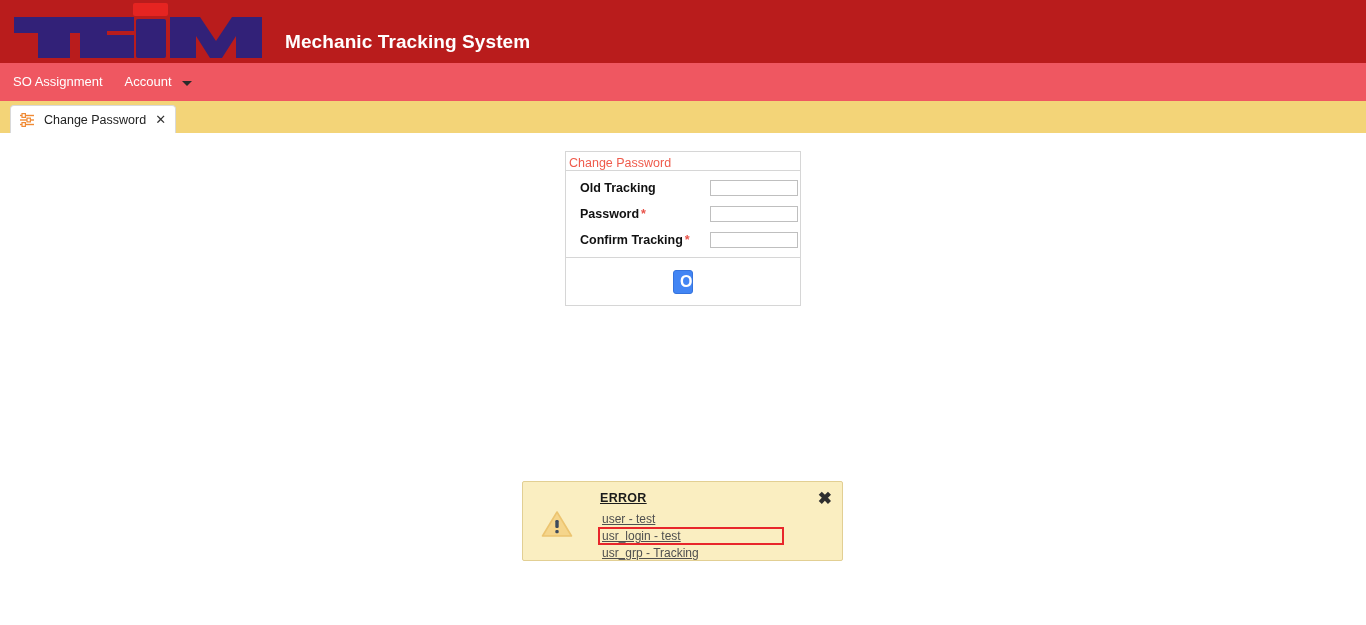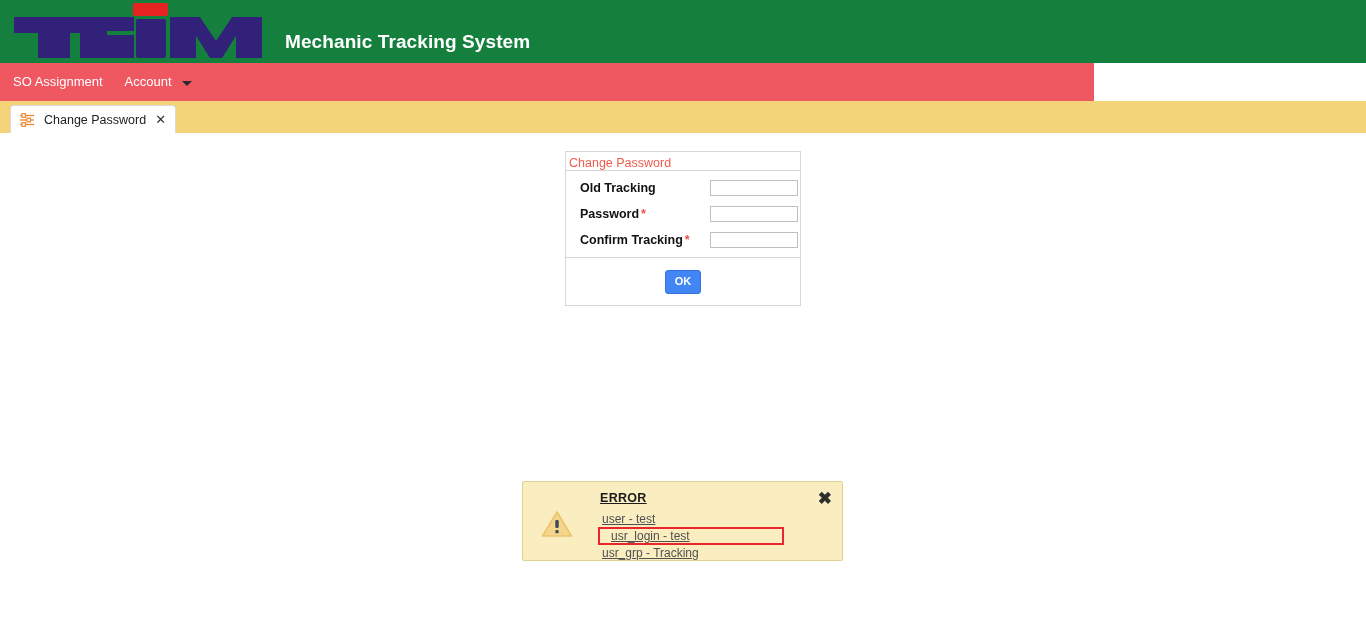--- a/index.html
+++ b/index.html
@@ -11,21 +11,21 @@
     background: #ffffff;
     font-family: "Liberation Sans", sans-serif;
     overflow: hidden;
   }
 
   
   #app-header {
     position: relative;
     width: 1366px;
     height: 63px;
-    background: #15803d;
+    background: #b91c1c;
     overflow: hidden;
   }
 
   #brand-logo {
     position: absolute;
     left: 10px;
     top: 3px;
     width: 262px;
     height: 57px;
   }
@@ -37,21 +37,21 @@
     font-size: 19px;
     font-weight: bold;
     color: #ffffff;
     letter-spacing: 0.1px;
     white-space: nowrap;
   }
 
   
   #main-nav {
     position: relative;
-    width: 1094px;
+    width: 1366px;
     height: 38px;
     background: #ef5761;
     display: flex;
     align-items: center;
     padding-left: 13px;
   }
   .nav-item {
     color: #ffffff;
     font-size: 13px;
     line-height: 38px;
@@ -181,23 +181,23 @@
     display: flex;
     align-items: center;
     justify-content: center;
     background: #ffffff;
   }
   #ok-button {
     background: #4285f4;
     border: 1px solid #3573dd;
     border-radius: 3px;
     color: #ffffff;
-    font-size: 11px;
-    font-weight: bold;
-    width: 36px;
+    font-size: 16px;
+    font-weight: bold;
+    width: 20px;
     height: 24px;
     cursor: pointer;
     font-family: "Liberation Sans", sans-serif;
     line-height: 1;
   }
 
   
   #error-box {
     position: absolute;
     left: 522px;
@@ -245,21 +245,21 @@
     font-size: 12px;
     color: #4f4f4f;
     line-height: 16px;
     white-space: nowrap;
     padding-left: 2px;
     text-decoration: underline;
   }
   .error-line.highlighted {
     border: 2px solid #e8262b;
     margin-left: -2px;
-    padding-left: 11px;
+    padding-left: 2px;
     width: 186px;
     line-height: 14px;
     height: 18px;
   }
 </style>
 </head>
 <body>
 
 <div id="app-header">
 

